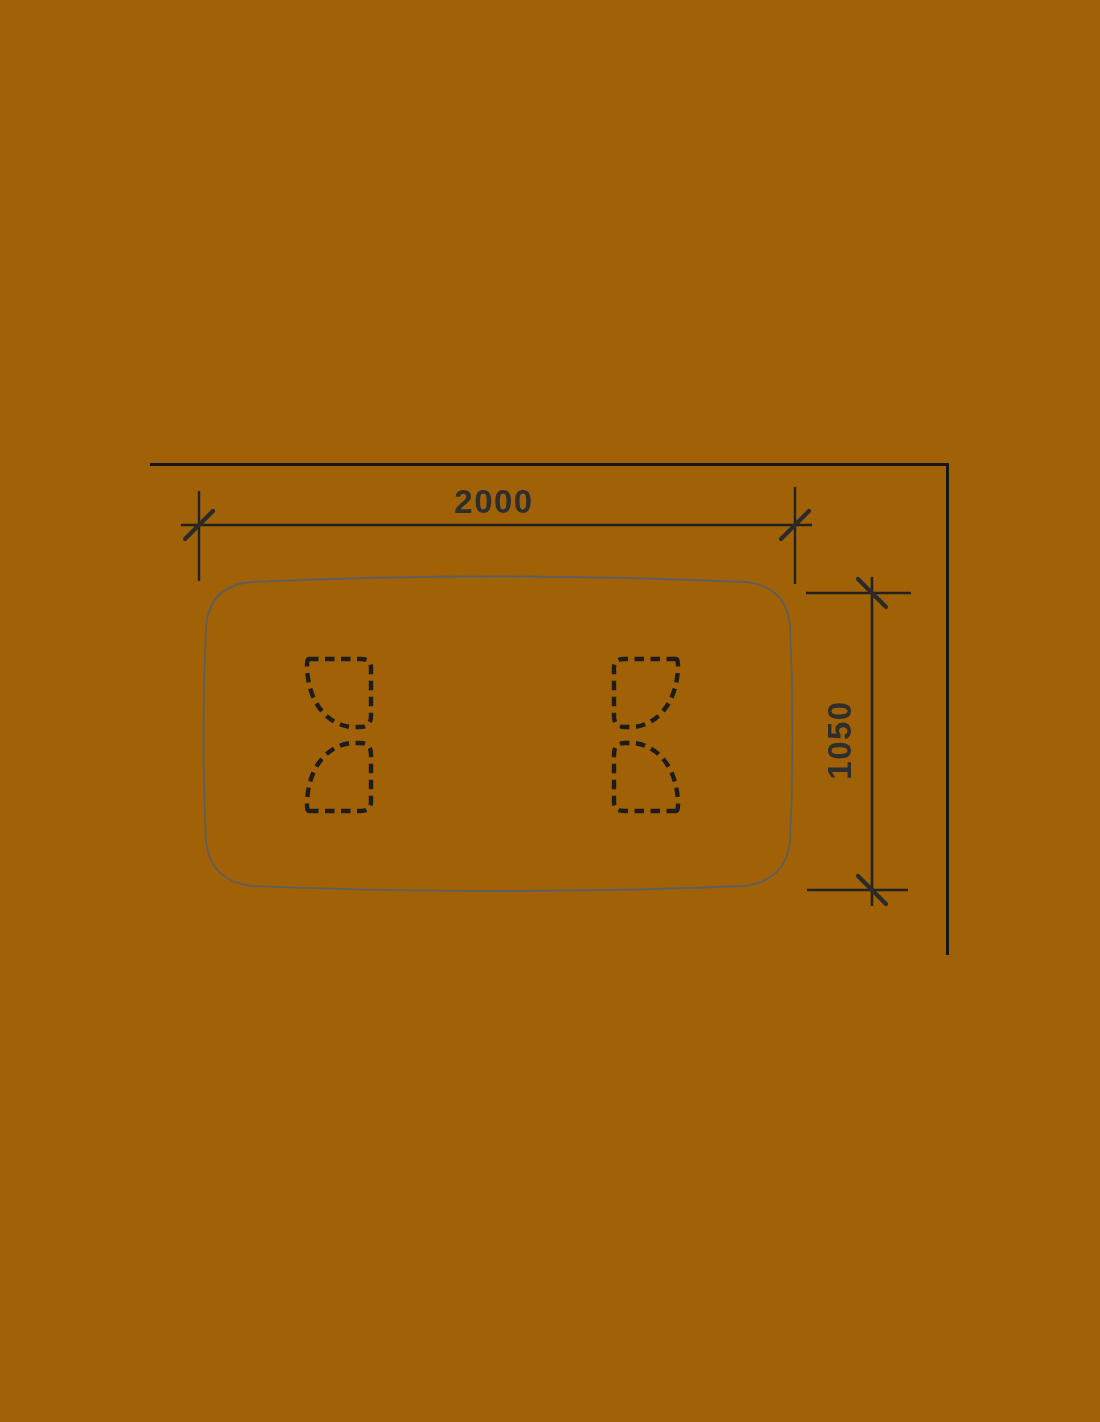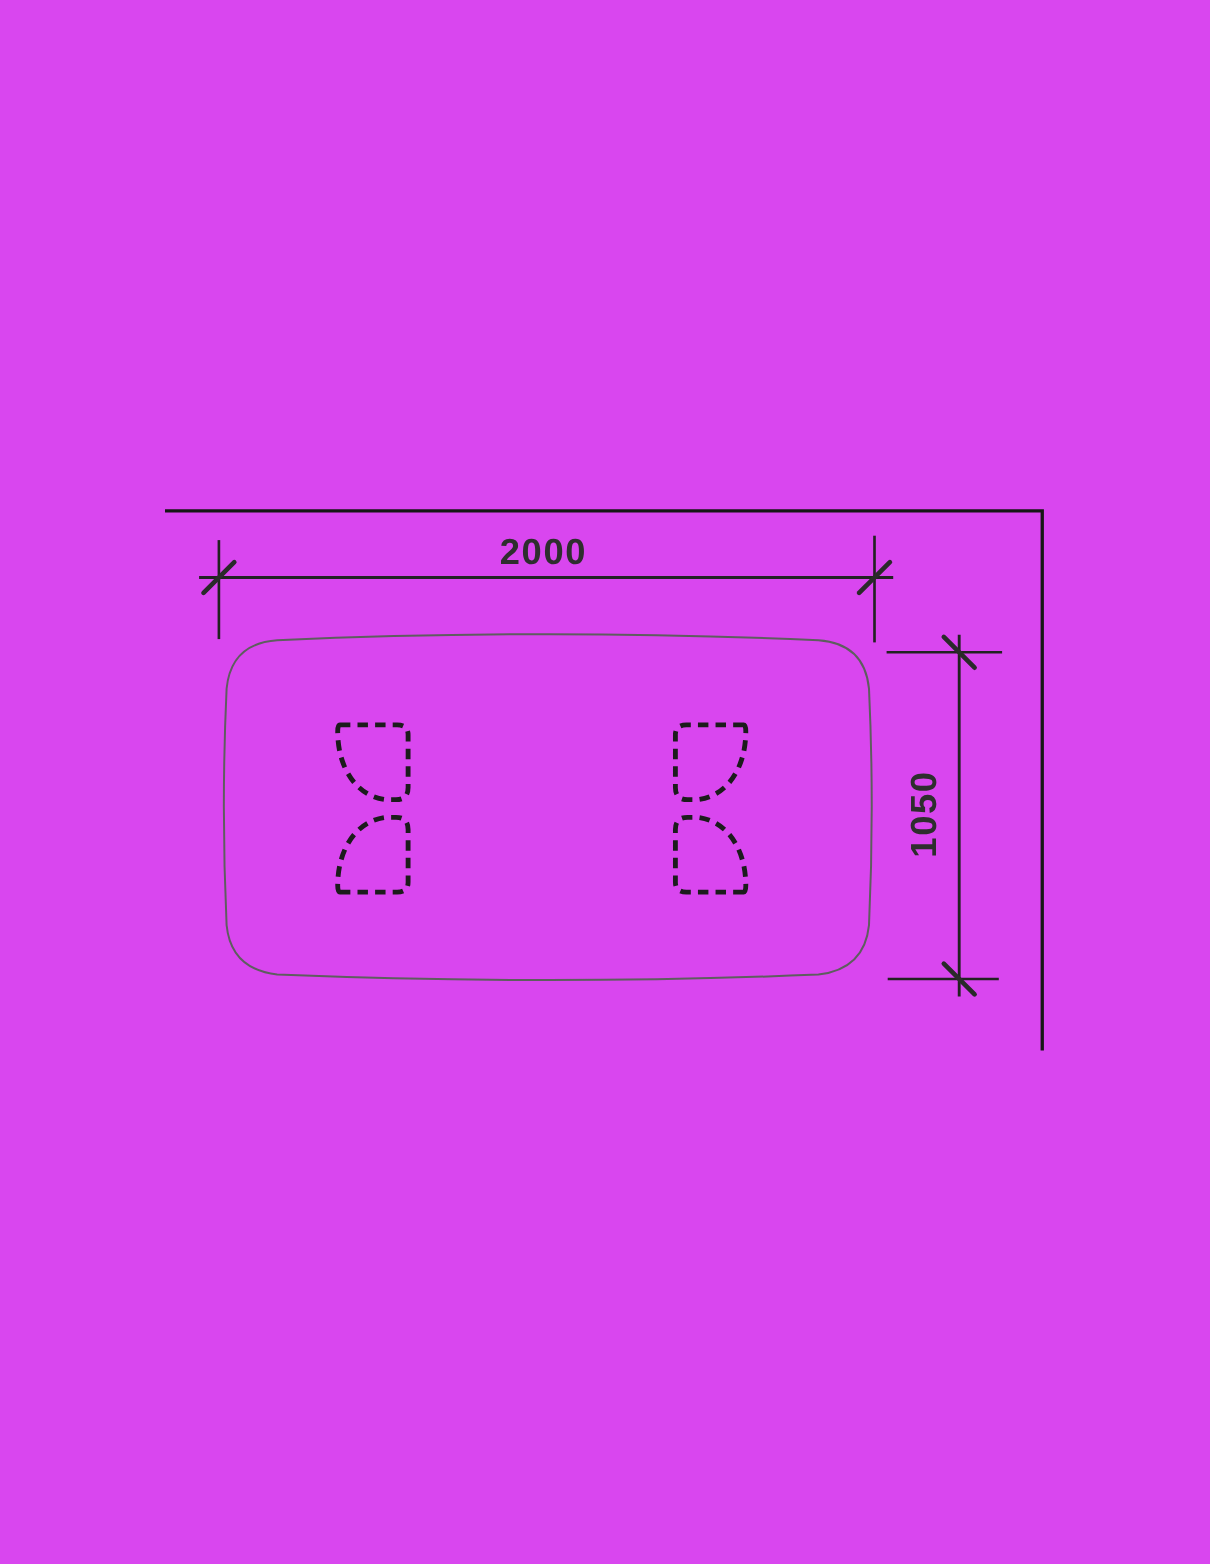--- a/index.html
+++ b/index.html
@@ -5,21 +5,21 @@
   html, body {
     margin: 0;
     padding: 0;
     background: #ffffff;
     font-family: "Liberation Sans", sans-serif;
   }
   .canvas {
     position: relative;
     width: 1100px;
     height: 1422px;
-    background: #d946ef;
+    background: #a16207;
     overflow: hidden;
   }
   .canvas svg {
     position: absolute;
     left: 0;
     top: 0;
   }
   .dim-label {
     fill: #2e2e2e;
     font-family: "Liberation Sans", sans-serif;

